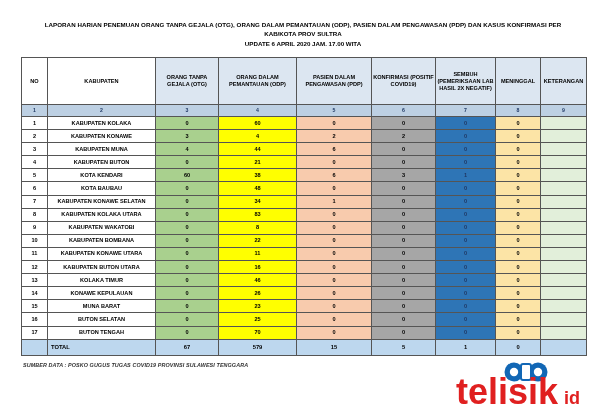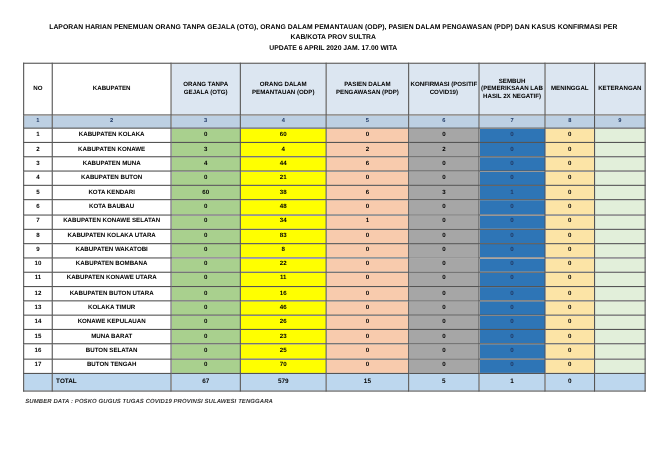--- a/index.html
+++ b/index.html
@@ -408,14 +408,27 @@
             <td>1</td>
             <td>0</td>
             <td></td>
           </tr>
         </tbody>
     </table>
   </div>
 
   <div class="footer-note">SUMBER DATA : POSKO GUGUS TUGAS COVID19 PROVINSI SULAWESI TENGGARA</div>
 
+  <div class="logo">
+    <svg viewBox="0 0 140 52" width="140" height="52">
+      <g>
+        <circle cx="62" cy="14" r="9.5" fill="#1267b5"></circle>
+        <circle cx="62" cy="14" r="4.2" fill="#ffffff"></circle>
+        <circle cx="86" cy="14" r="9.5" fill="#1267b5"></circle>
+        <circle cx="86" cy="14" r="4.2" fill="#ffffff"></circle>
+        <rect x="69" y="6" width="10" height="16" rx="2" fill="#ffffff" stroke="#1267b5" stroke-width="2"></rect>
+      </g>
+      <text id="logo-main" x="4" y="46" font-family="'Liberation Sans', sans-serif" font-size="36" font-weight="bold" fill="#e02020">telisik</text>
+      <text id="logo-suffix" x="112" y="46" font-family="'Liberation Sans', sans-serif" font-size="18" font-weight="bold" fill="#e02020">id</text>
+    </svg>
+  </div>
 
 </div>
 
 </body></html>

